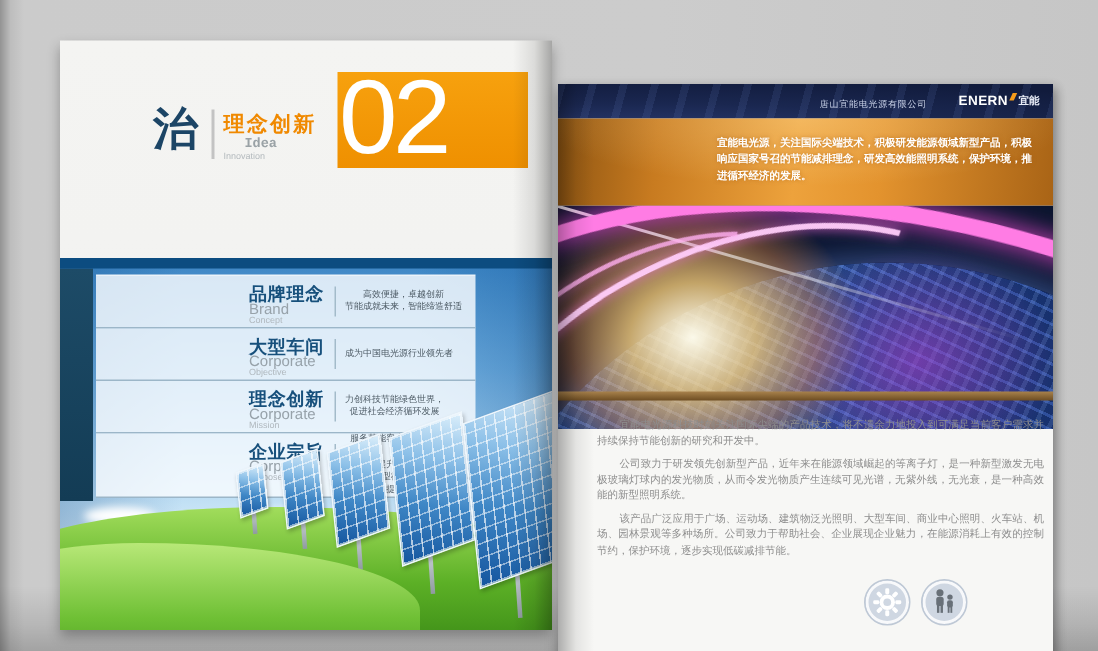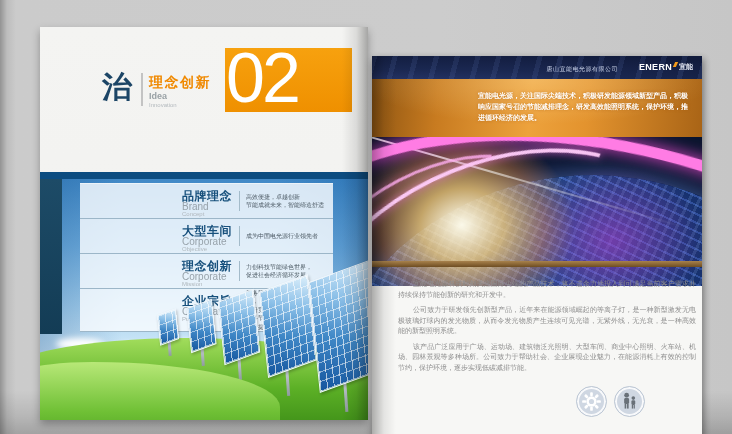--- a/index.html
+++ b/index.html
@@ -21,41 +21,41 @@
   .left-page::after {
     content:""; position:absolute; top:0; right:0; width:26px; height:100%;
     background:linear-gradient(90deg, rgba(0,0,0,0) 0%, rgba(0,0,0,0.10) 55%, rgba(0,0,0,0.32) 100%);
     z-index:40; pointer-events:none;
   }
   .zhi { position:absolute; left:62px; top:44px; font-size:30px; line-height:32px;
          color:#1c4566; font-family:"DejaVu Serif", serif; font-weight:bold; }
   .hdr-divider { position:absolute; left:101px; top:46px; width:2px; height:33px; background:#c3c3c3; }
   .hdr-cn { position:absolute; left:109px; top:47px; font-size:14px; font-weight:bold;
             color:#f08900; letter-spacing:1.5px; }
-  .hdr-en { position:absolute; left:109px; top:64px; font-size:9px; font-weight:bold; color:#9aa2a6; }
+  .hdr-en { position:absolute; left:123px; top:64px; font-size:9px; font-weight:bold; color:#9aa2a6;font-family:Liberation Mono, monospace; }
   .hdr-en2 { position:absolute; left:109px; top:75px; font-size:6px; color:#b4babe; }
   .chapter-box {
     position:absolute; left:185px; top:21px; right:16px; height:64px;
     background:linear-gradient(180deg,#f7a10e 0%, #ef9000 100%);
     overflow:hidden;
   }
   .chapter-num { font-size:70px; line-height:61px; font-weight:100; color:#ffffff;
                  letter-spacing:-3px; padding-left:1px; }
   
   .lp-image { position:absolute; left:0; top:145px; width:328px; height:248px; overflow:hidden; }
   .sky { position:absolute; inset:0;
     background:
       linear-gradient(90deg, rgba(12,70,130,0.28), rgba(12,70,130,0) 25%, rgba(12,70,130,0) 72%, rgba(10,80,150,0.33)),
       linear-gradient(180deg, #3c85c4 0%, #6fadde 30%, #a8d2ef 55%, #d8edfa 75%, #ecf7fd 100%);
   }
   .img-topbar { position:absolute; left:0; top:0; width:100%; height:7px; background:#0c4c80; z-index:5; }
   .left-strip { position:absolute; left:0; top:7px; width:22px; height:155px;
     background:linear-gradient(180deg,#1d4b67 0%, #133c55 100%); z-index:4; }
-  .rows-panel { position:absolute; left:40px; top:11px; width:253px; z-index:6;
-    border-top:1px solid rgba(255,255,255,0.9); }
+  .rows-panel { position:absolute; left:24px; top:11px; width:253px; z-index:6;
+    border-top:1px solid rgba(255,255,255,0.9);text-align:center; }
   .info-row { position:relative; background:rgba(250,252,255,0.82); border-bottom:1px solid #9cb6c8; }
   .h35 { height:35px; } .h43 { height:43px; }
   .row-title-cn { position:absolute; left:102px; top:4px; font-size:12px; font-weight:bold;
     color:#17507c; letter-spacing:0.5px; }
   .row-title-en { position:absolute; left:102px; top:17px; font-size:10px; color:#97a2aa; }
   .row-title-sub { position:absolute; left:102px; top:27px; font-size:6px; color:#b0b8be; }
   .row-divider { position:absolute; left:159px; top:7px; bottom:7px; width:1px; background:#a3bbca; }
   .row-desc { position:absolute; left:166px; right:2px; top:0; bottom:0;
     display:flex; align-items:center; font-size:6px; line-height:8.5px; color:#4c5a64;
     white-space:pre-line; }

